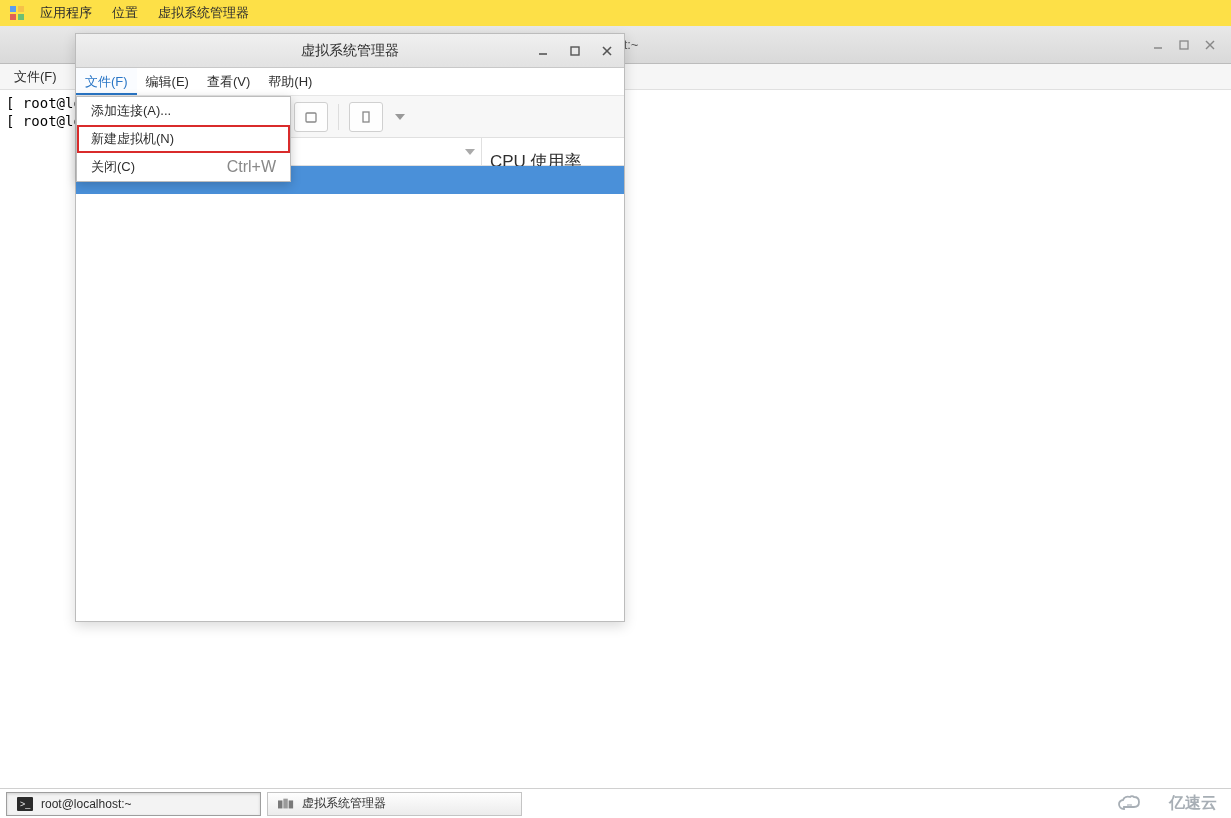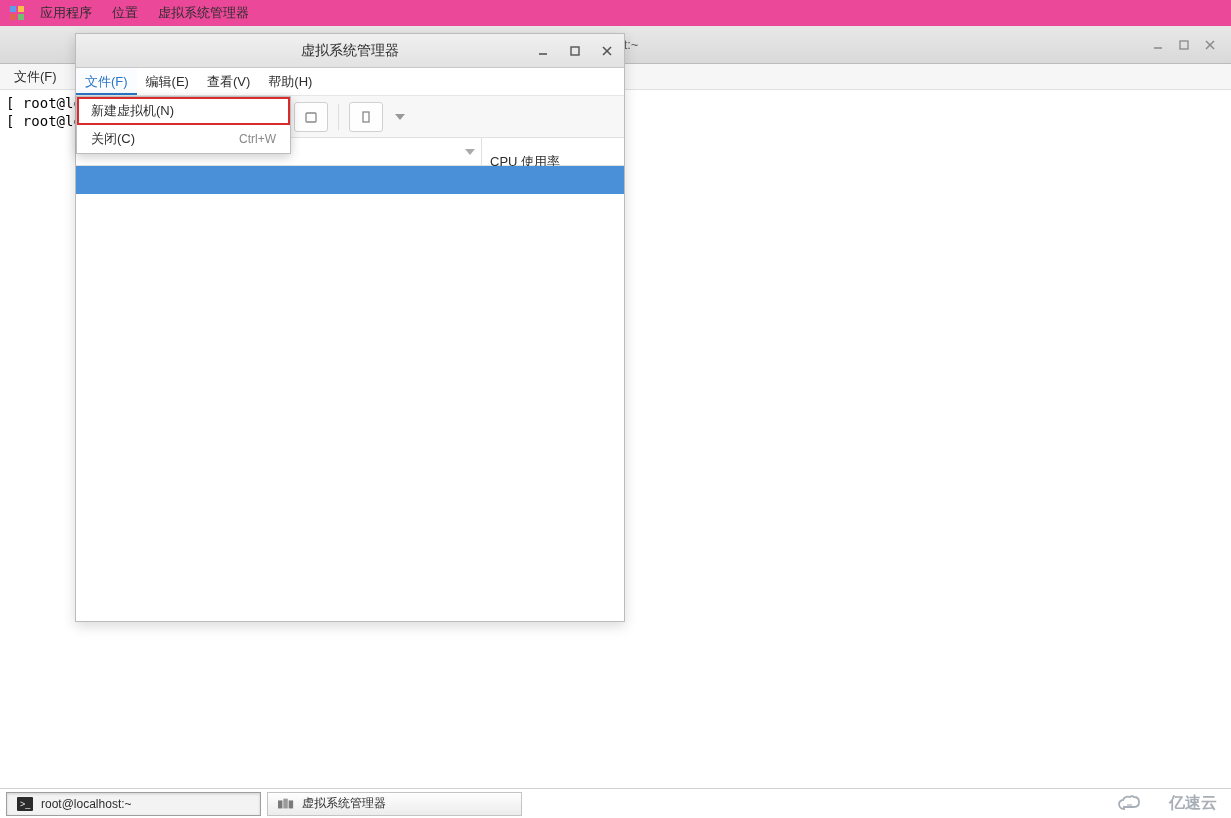--- a/index.html
+++ b/index.html
@@ -10,21 +10,21 @@
   width: 1231px;
   height: 818px;
   overflow: hidden;
   position: relative;
   color: #2e2e2e;
 }
 
 
 .top-panel {
   height: 27px;
-  background: #ec4899;
+  background: #fde047;
   border-bottom: 1px solid #cfcfcf;
   display: flex;
   align-items: center;
   padding: 0 4px;
   position: relative;
 }
 .top-panel .left { display: flex; align-items: center; gap: 0; }
 .panel-icon {
   width: 18px; height: 18px; margin: 0 4px;
   display: inline-flex; align-items: center; justify-content: center;
@@ -142,21 +142,21 @@
 }
 .vm-columns .col1 {
   flex: 0 0 406px;
   border-right: 1px solid #e0e0e0;
   display: flex; align-items: center; justify-content: flex-end;
   padding-right: 6px; color: #888;
 }
 .vm-columns .col2 {
   flex: 1;
   display: flex; align-items: center; padding-left: 8px;
-  font-size: 13px;
+  font-size: 17px;
   margin-top: 20px;
 }
 
 .vm-body { position: relative; flex: 1; }
 .vm-selected-row {
   height: 28px;
   background: #4a90d9;
 }
 
 
@@ -174,21 +174,21 @@
   display: flex; align-items: center;
   padding: 0 14px;
   font-size: 13px;
   justify-content: space-between;
   cursor: default;
 }
 .dropdown .item.highlight {
   outline: 2px solid #d92b2b;
   outline-offset: -2px;
 }
-.dropdown .item .accel { color: #888; font-size: 12px; }
+.dropdown .item .accel { color: #888; font-size: 16px; }
 
 
 .taskbar {
   position: absolute;
   left: 0; right: 0; bottom: 0;
   height: 30px;
   background: #fff;
   border-top: 1px solid #d0d0d0;
   display: flex; align-items: center;
   padding: 0 6px;
@@ -331,20 +331,23 @@
         </svg>
     </div>
     <div class="col2">CPU 使用率</div>
   </div>
 
   <div class="vm-body">
     <div class="vm-selected-row"></div>
   </div>
 
   <div class="dropdown">
+    <div class="item">
+      <span>添加连接(A)...</span>
+    </div>
     <div class="item highlight">
       <span>新建虚拟机(N)</span>
     </div>
     <div class="item">
       <span>关闭(C)</span>
       <span class="accel">Ctrl+W</span>
     </div>
   </div>
 </div>
 

